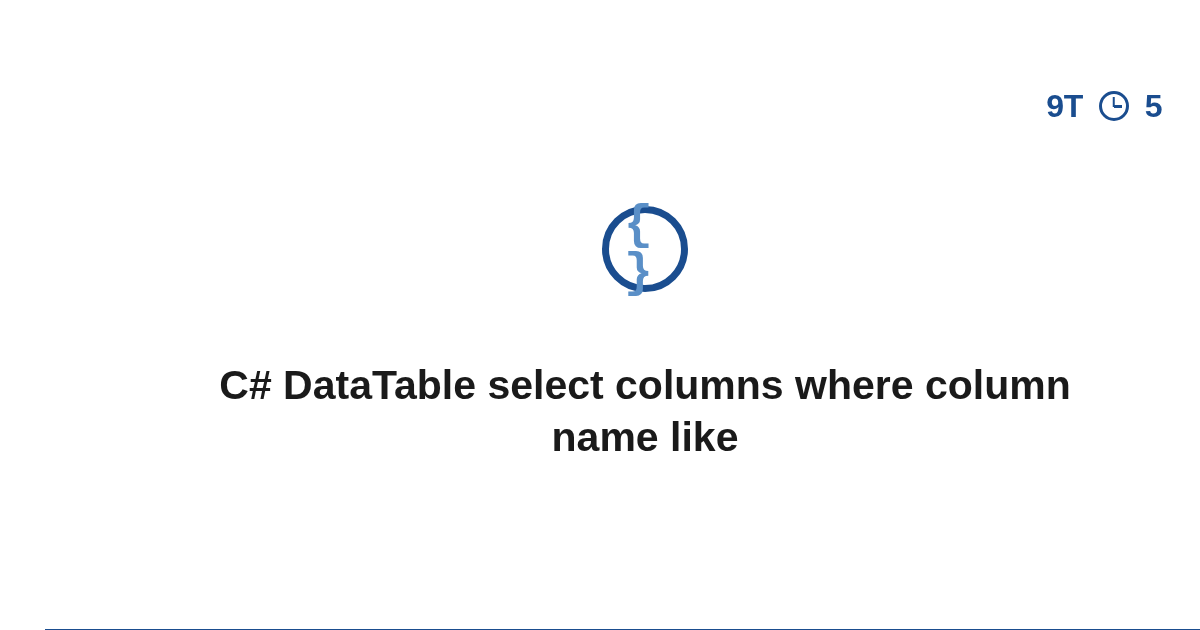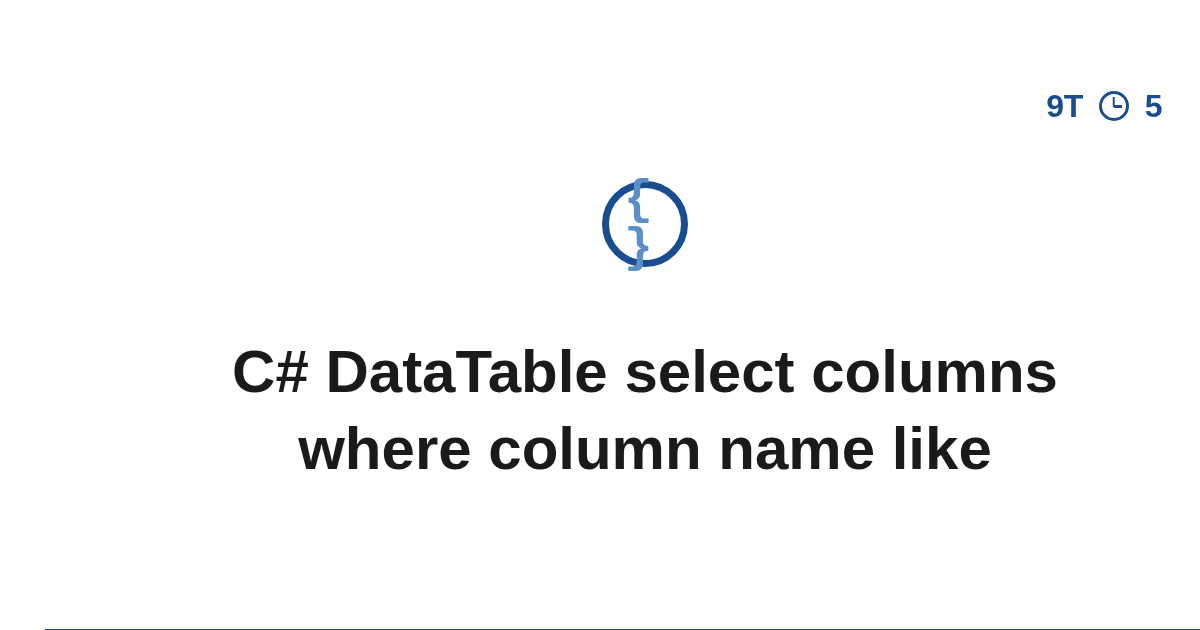--- a/index.html
+++ b/index.html
@@ -93,21 +93,21 @@
     }
     .braces {
       font-size: 48px;
       font-weight: 700;
       color: #5a8fc7;
       font-family: 'Courier New', monospace;
       letter-spacing: -6px;
       line-height: 1;
     }
     .title {
-      font-size: 60px;
+      font-size: 41px;
       font-weight: 700;
       color: #1a1a1a;
       text-align: center;
       line-height: 1.28;
       max-width: 900px;
     }
     .bottom-bar {
       position: absolute;
       bottom: 0;
       left: 0;

